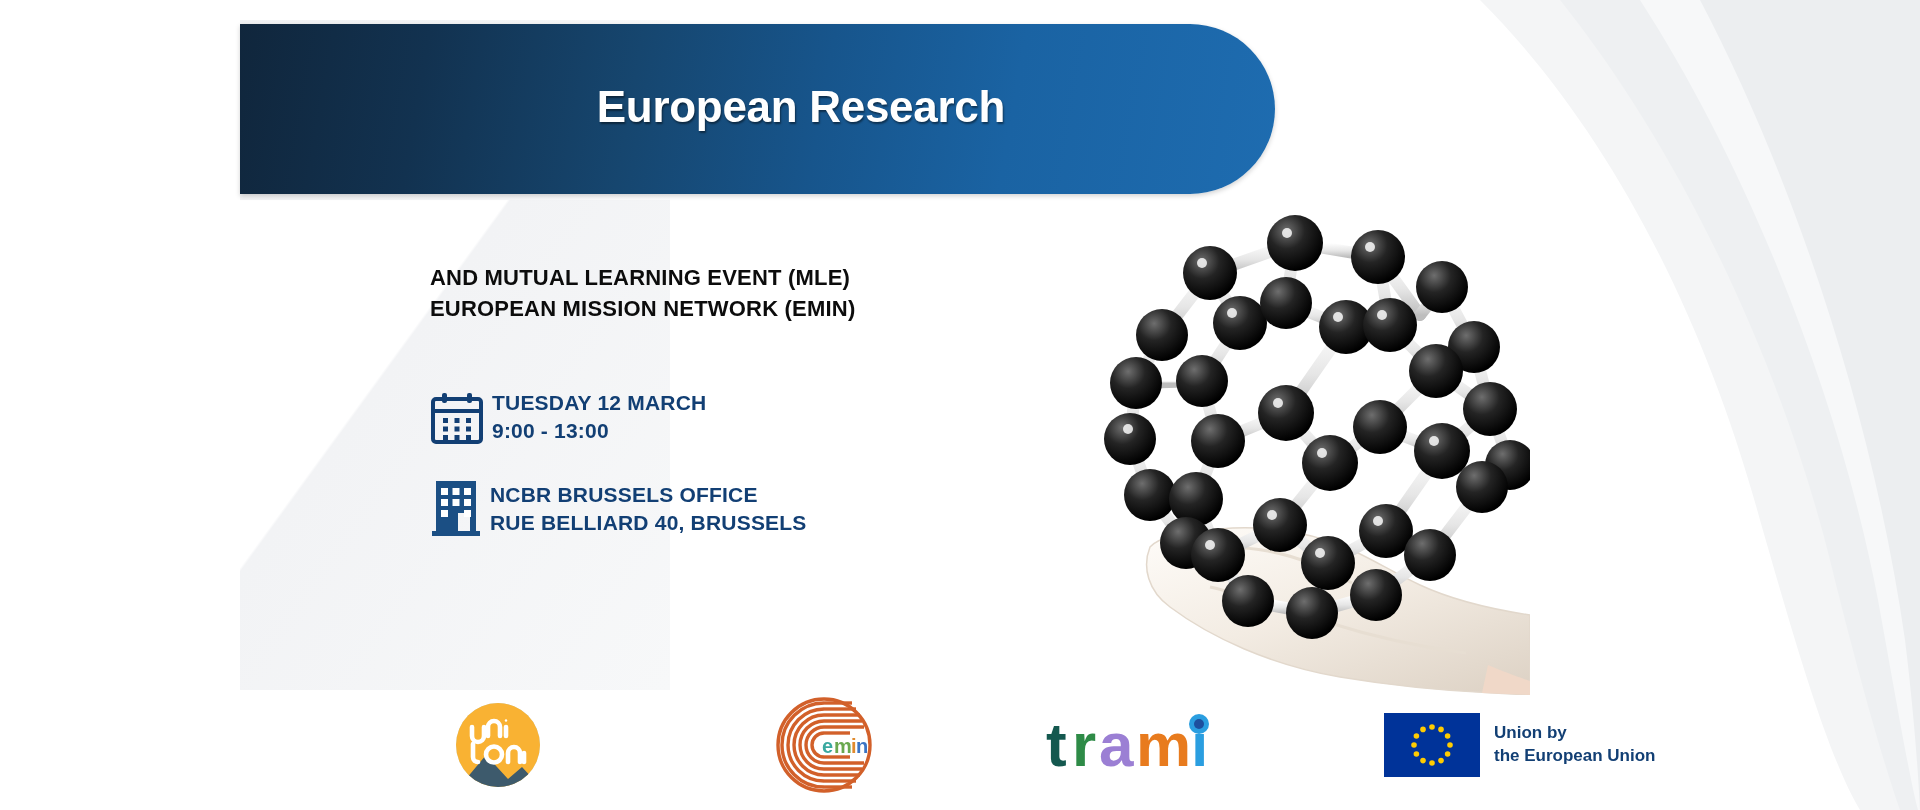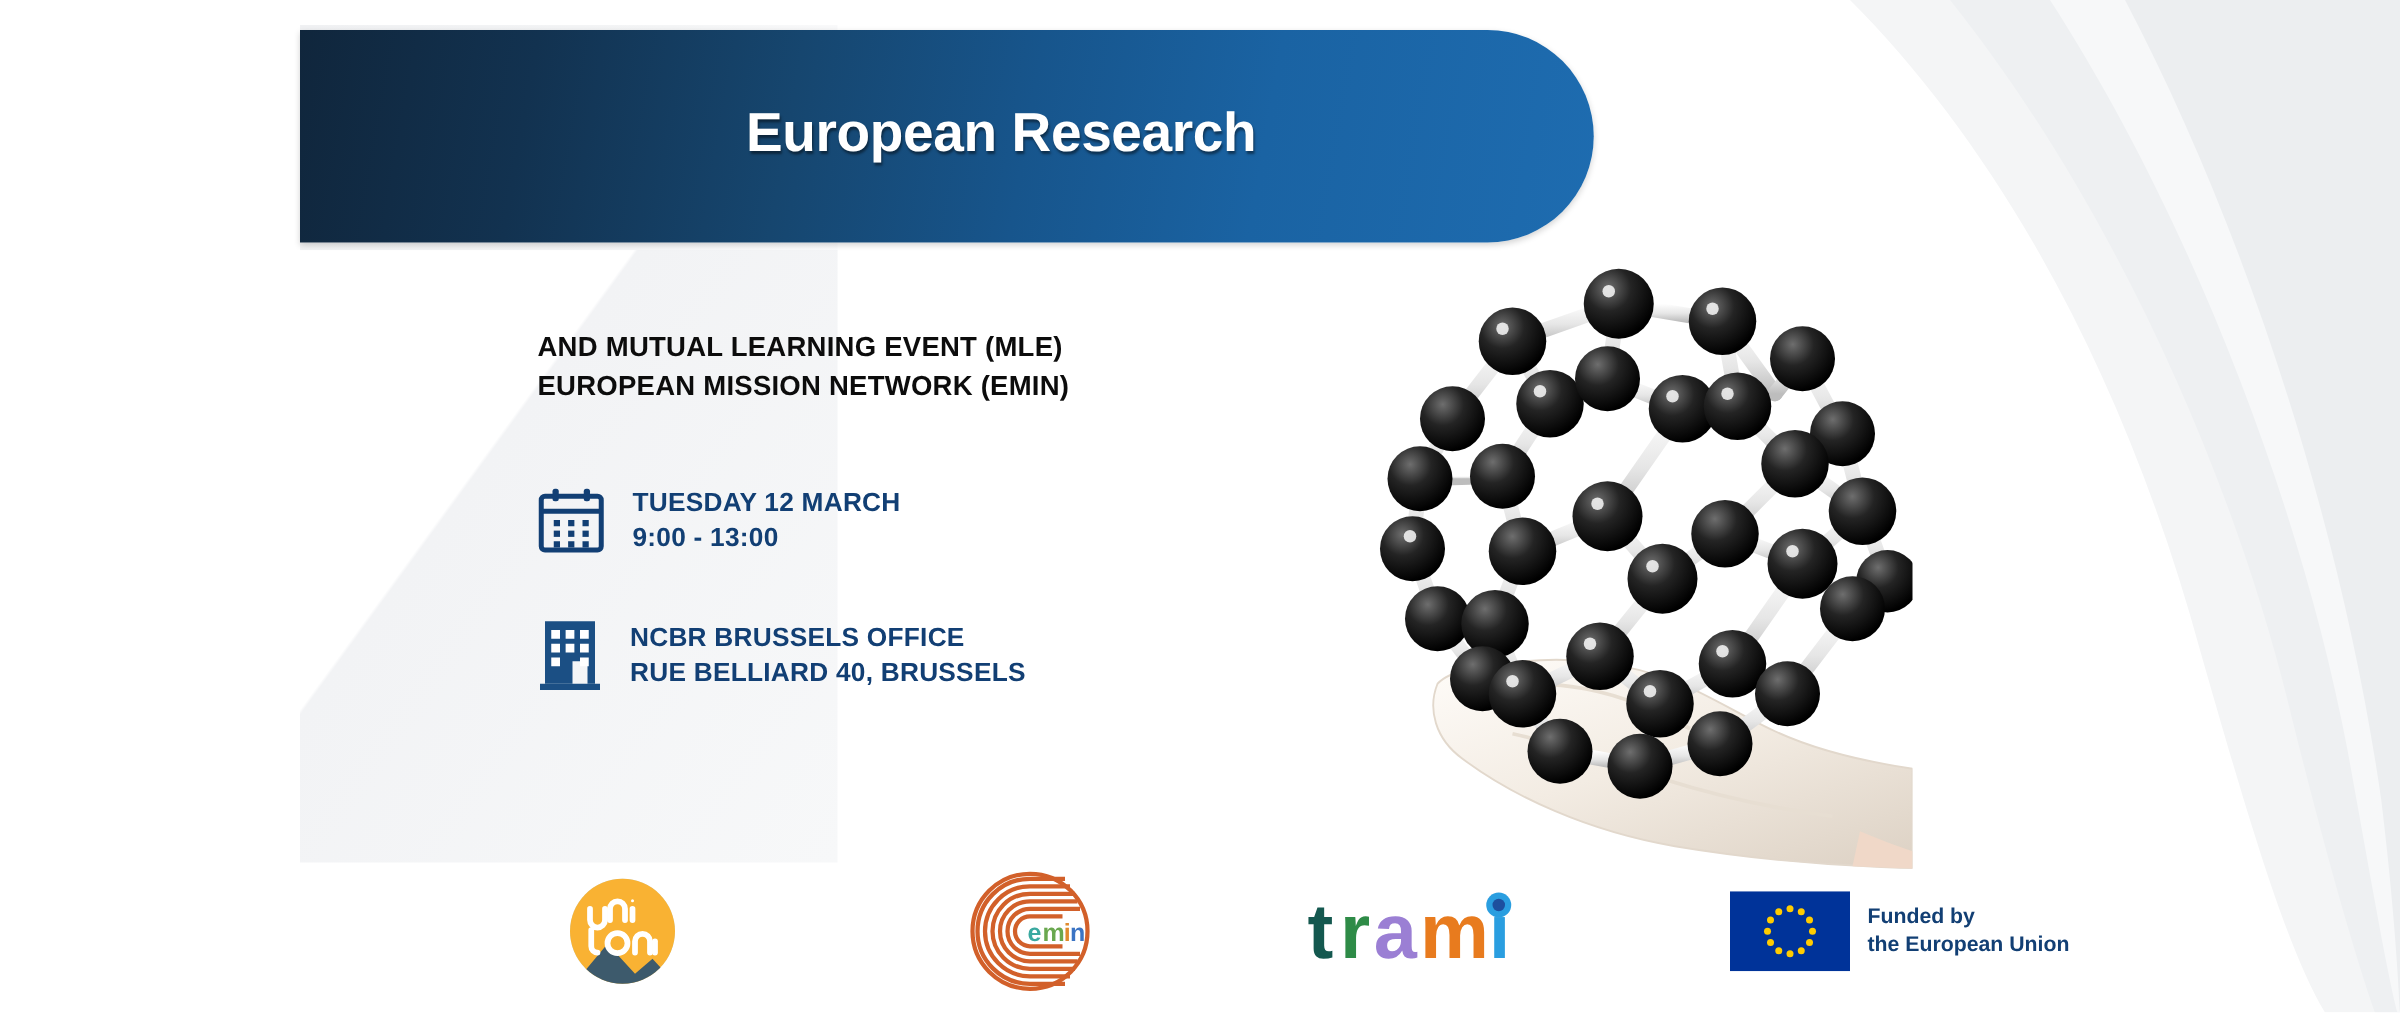--- a/index.html
+++ b/index.html
@@ -94,26 +94,26 @@
     color: #0c0c0c;
     font-weight: bold;
     font-size: 22px;
     letter-spacing: 0.2px;
     line-height: 1.42;
   }
   .subtitle-line { white-space: nowrap; }
 
   .info-row {
     display: flex;
-    align-items: center;
-    gap: 22px;
+    align-items: flex-end;
+    gap: 8px;
     margin-top: 0;
   }
   .info-row.date-row  { margin-top: 62px; }
-  .info-row.venue-row { margin-top: 46px; }
+  .info-row.venue-row { margin-top: 30px; }
 
   .info-icon {
     flex: 0 0 auto;
     width: 54px;
     height: 54px;
     display: block;
   }
   .venue-row .info-icon { width: 52px; height: 62px; }
 
   .info-text {
@@ -478,19 +478,19 @@
           <circle cx="57" cy="47.6" r="2.8"></circle>
           <circle cx="48" cy="50" r="2.8"></circle>
           <circle cx="39" cy="47.6" r="2.8"></circle>
           <circle cx="32.4" cy="41" r="2.8"></circle>
           <circle cx="30" cy="32" r="2.8"></circle>
           <circle cx="32.4" cy="23" r="2.8"></circle>
           <circle cx="39" cy="16.4" r="2.8"></circle>
         </g>
       </svg>
       <div class="eu-text">
-        <div>Funded by</div>
+        <div>Union by</div>
         <div>the European Union</div>
       </div>
     </div>
   </div>
 
 </div>
 
 </body></html>

